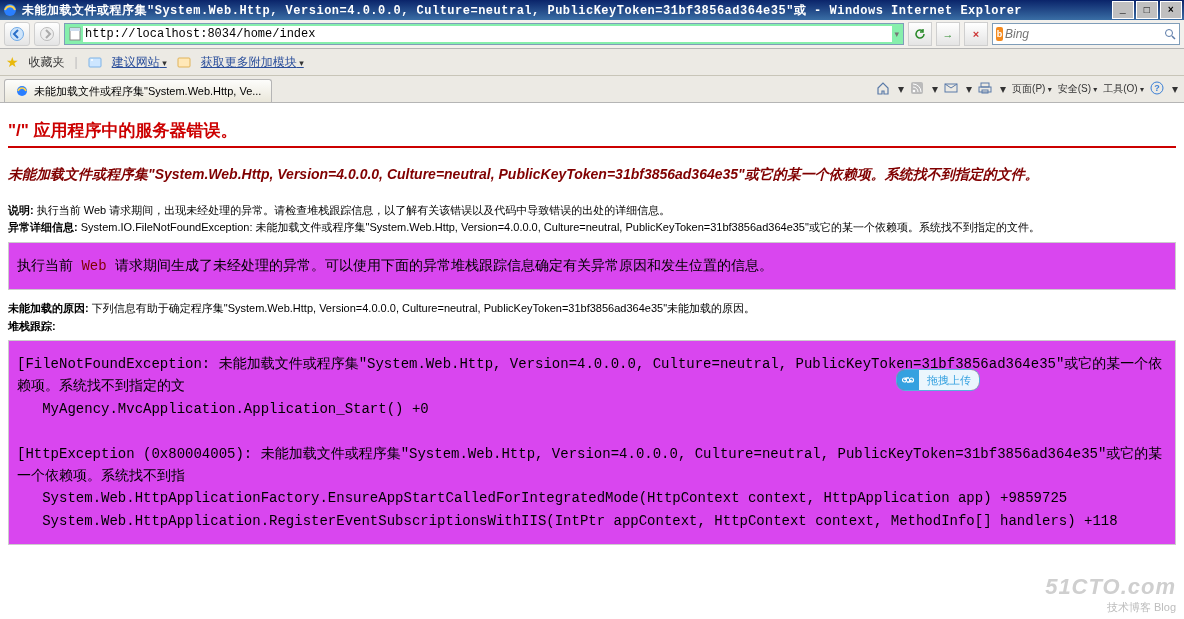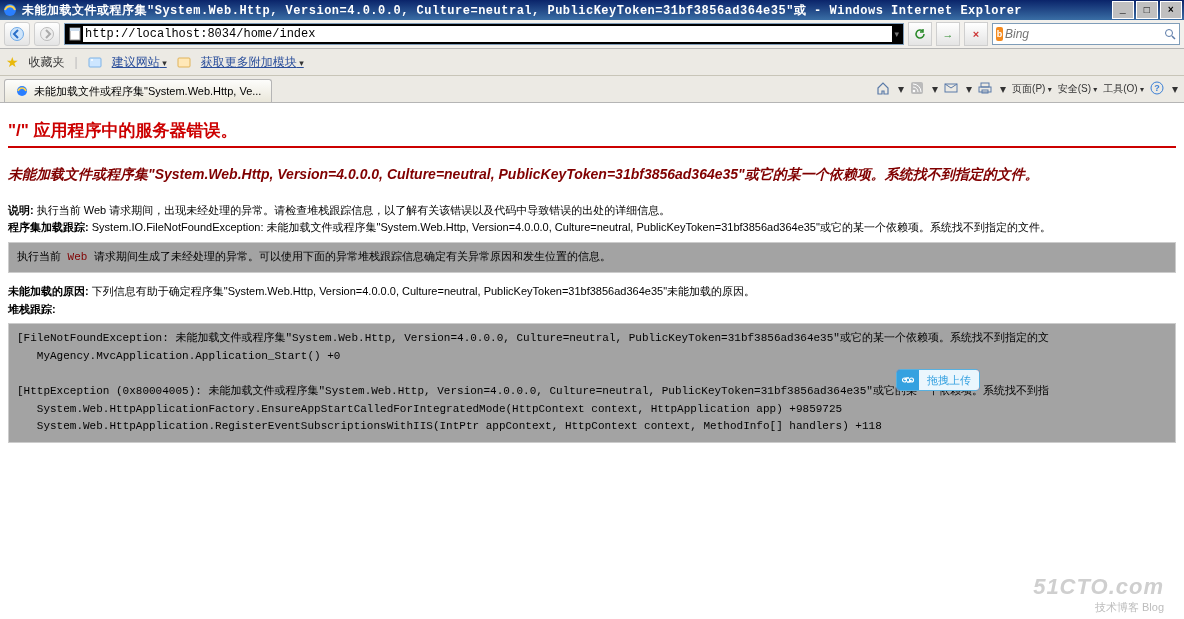--- a/index.html
+++ b/index.html
@@ -3,21 +3,21 @@
 <meta charset="utf-8">
 <style>
 html,body{margin:0;padding:0;font-family:Tahoma,Arial,sans-serif;font-size:12px;background:#fff;overflow:hidden}
 .titlebar{background:linear-gradient(#0a246a,#3a6ea5);color:#fff;height:20px;display:flex;align-items:center;padding:0 2px;font-weight:bold;letter-spacing:.5px;font-family:"Courier New",monospace}
 .titlebar .ie-icon{width:16px;height:16px;margin-right:4px;display:inline-flex;align-items:center;justify-content:center}
 .titlebar .title-text{flex:1;white-space:nowrap;overflow:hidden}
 .titlebar .win-btn{width:20px;height:16px;background:#c0c0c0;border:1px solid #fff;margin-left:2px;display:flex;align-items:center;justify-content:center;color:#000;font-size:10px;font-weight:bold}
 .nav-row{height:28px;border-bottom:1px solid #b5b5b5;background:#f2f0ec;display:flex;align-items:center;padding:0 4px;gap:4px}
 .nav-btn{width:24px;height:22px;border:1px solid #cfcfcf;border-radius:3px;background:linear-gradient(#fff,#e4e4e4);display:flex;align-items:center;justify-content:center;color:#888}
 .nav-btn.blue{color:#2a6fc9}
-.url-bar{flex:1;height:20px;border:1px solid #7f9db9;background:#000000;display:flex;align-items:center;padding:0 2px}
+.url-bar{flex:1;height:20px;border:1px solid #7f9db9;background:#86efac;display:flex;align-items:center;padding:0 2px}
 .url-bar .page-ic{width:16px;height:16px;display:flex;align-items:center;justify-content:center}
 .url-bar input{border:0;outline:0;flex:1;font-size:12px;font-family:"Courier New",monospace}
 .small-btn{width:22px;height:22px;border:1px solid #cfcfcf;background:linear-gradient(#fff,#e4e4e4);display:flex;align-items:center;justify-content:center;font-size:11px}
 .search-box{width:180px;height:20px;border:1px solid #7f9db9;background:#fff;display:flex;align-items:center;padding:0 3px}
 .search-box input{border:0;outline:0;flex:1;font-size:12px;color:#888;font-style:italic}
 .fav-row{height:26px;background:#eceae4;border-bottom:1px solid #c8c5b8;display:flex;align-items:center;padding:0 6px;gap:10px}
 .fav-row .star{color:#e9b90c;font-size:14px}
 .fav-row .lbl{color:#333}
 .fav-row .link{color:#2a4e9b;text-decoration:underline}
 .fav-row .drop::after{content:" ▾";color:#333;font-size:9px}
@@ -27,26 +27,26 @@
 .tab-right{margin-left:auto;display:flex;align-items:center;height:26px;padding-right:6px;gap:6px;color:#333}
 .tab-right .menu-item{font-size:10px;cursor:default}
 .tab-right .menu-item::after{content:" ▾";font-size:8px}
 .tab-right .ic{width:16px;height:16px;color:#5a7aa8}
 .error-page{padding:10px 8px 8px 8px;font-family:Verdana,Arial,sans-serif}
 .err-h1{color:#c00;font-size:17px;font-weight:bold;margin:6px 0 4px 0;font-family:"Microsoft YaHei",SimSun,sans-serif}
 .red-rule{height:2px;background:#c00;margin:4px 0 16px 0}
 .err-h2{color:#800000;font-size:14px;font-style:italic;font-weight:bold;line-height:1.55;margin-bottom:16px;font-family:"Microsoft YaHei",Verdana,sans-serif}
 .para{font-size:11px;color:#000;margin:1px 0;line-height:1.5}
 .para b,.para strong{font-weight:bold}
-.code-box{background:#a3a3a3;border:1px solid #ccc;padding:6px 8px;font-family:Consolas,"Courier New",monospace;font-size:11px;color:#000;margin:6px 0 10px 0;line-height:1.6;white-space:pre-wrap}
+.code-box{background:#d946ef;border:1px solid #ccc;padding:12px 8px;font-family:Consolas,"Courier New",monospace;font-size:14px;color:#000;margin:6px 0 10px 0;line-height:1.6;white-space:pre-wrap}
 .code-box .web{color:#800000}
-.float-btn{position:absolute;right:204px;top:369px;display:flex;align-items:center;border:1px solid #58b0df;border-radius:4px;overflow:hidden;background:#ef4444;font-size:11px}
+.float-btn{position:absolute;right:204px;top:369px;display:flex;align-items:center;border:1px solid #58b0df;border-radius:9px;overflow:hidden;background:#ef4444;font-size:11px}
 .float-btn .iconcell{width:22px;height:20px;background:#34a1e0;color:#fff;display:flex;align-items:center;justify-content:center;font-weight:bold}
 .float-btn .txtcell{padding:0 8px;color:#34a1e0;height:20px;display:flex;align-items:center;background:#eaf6fd}
-.watermark{position:absolute;right:20px;bottom:4px;text-align:right;color:#cfcfcf;font-family:Arial,sans-serif;pointer-events:none}
+.watermark{position:absolute;right:8px;bottom:4px;text-align:right;color:#cfcfcf;font-family:Arial,sans-serif;pointer-events:none}
 .watermark .big{font-size:22px;font-weight:bold;font-style:italic;letter-spacing:1px}
 .watermark .sm{font-size:11px;color:#bdbdbd}
 svg{display:block}
 </style>
 </head>
 <body>
 
 <div class="titlebar">
   <span class="ie-icon">
     <svg width="14" height="14" viewBox="0 0 14 14">
@@ -174,21 +174,21 @@
   <div class="err-h1">"/" 应用程序中的服务器错误。</div>
   <div class="red-rule"></div>
   <div class="err-h2">未能加载文件或程序集"System.Web.Http, Version=4.0.0.0, Culture=neutral, PublicKeyToken=31bf3856ad364e35"或它的某一个依赖项。系统找不到指定的文件。</div>
 
   <div class="para">
     <b>说明:</b>
     <span>执行当前 Web 请求期间，出现未经处理的异常。请检查堆栈跟踪信息，以了解有关该错误以及代码中导致错误的出处的详细信息。</span>
   </div>
 
   <div class="para">
-    <b>程序集加载跟踪:</b>
+    <b>异常详细信息:</b>
     <span>System.IO.FileNotFoundException: 未能加载文件或程序集"System.Web.Http, Version=4.0.0.0, Culture=neutral, PublicKeyToken=31bf3856ad364e35"或它的某一个依赖项。系统找不到指定的文件。</span>
   </div>
 
   <div class="code-box"><span>执行当前 </span><span class="web">Web</span><span> 请求期间生成了未经处理的异常。可以使用下面的异常堆栈跟踪信息确定有关异常原因和发生位置的信息。</span></div>
 
   <div class="para">
     <b>未能加载的原因:</b>
     <span>下列信息有助于确定程序集"System.Web.Http, Version=4.0.0.0, Culture=neutral, PublicKeyToken=31bf3856ad364e35"未能加载的原因。</span>
   </div>
 

